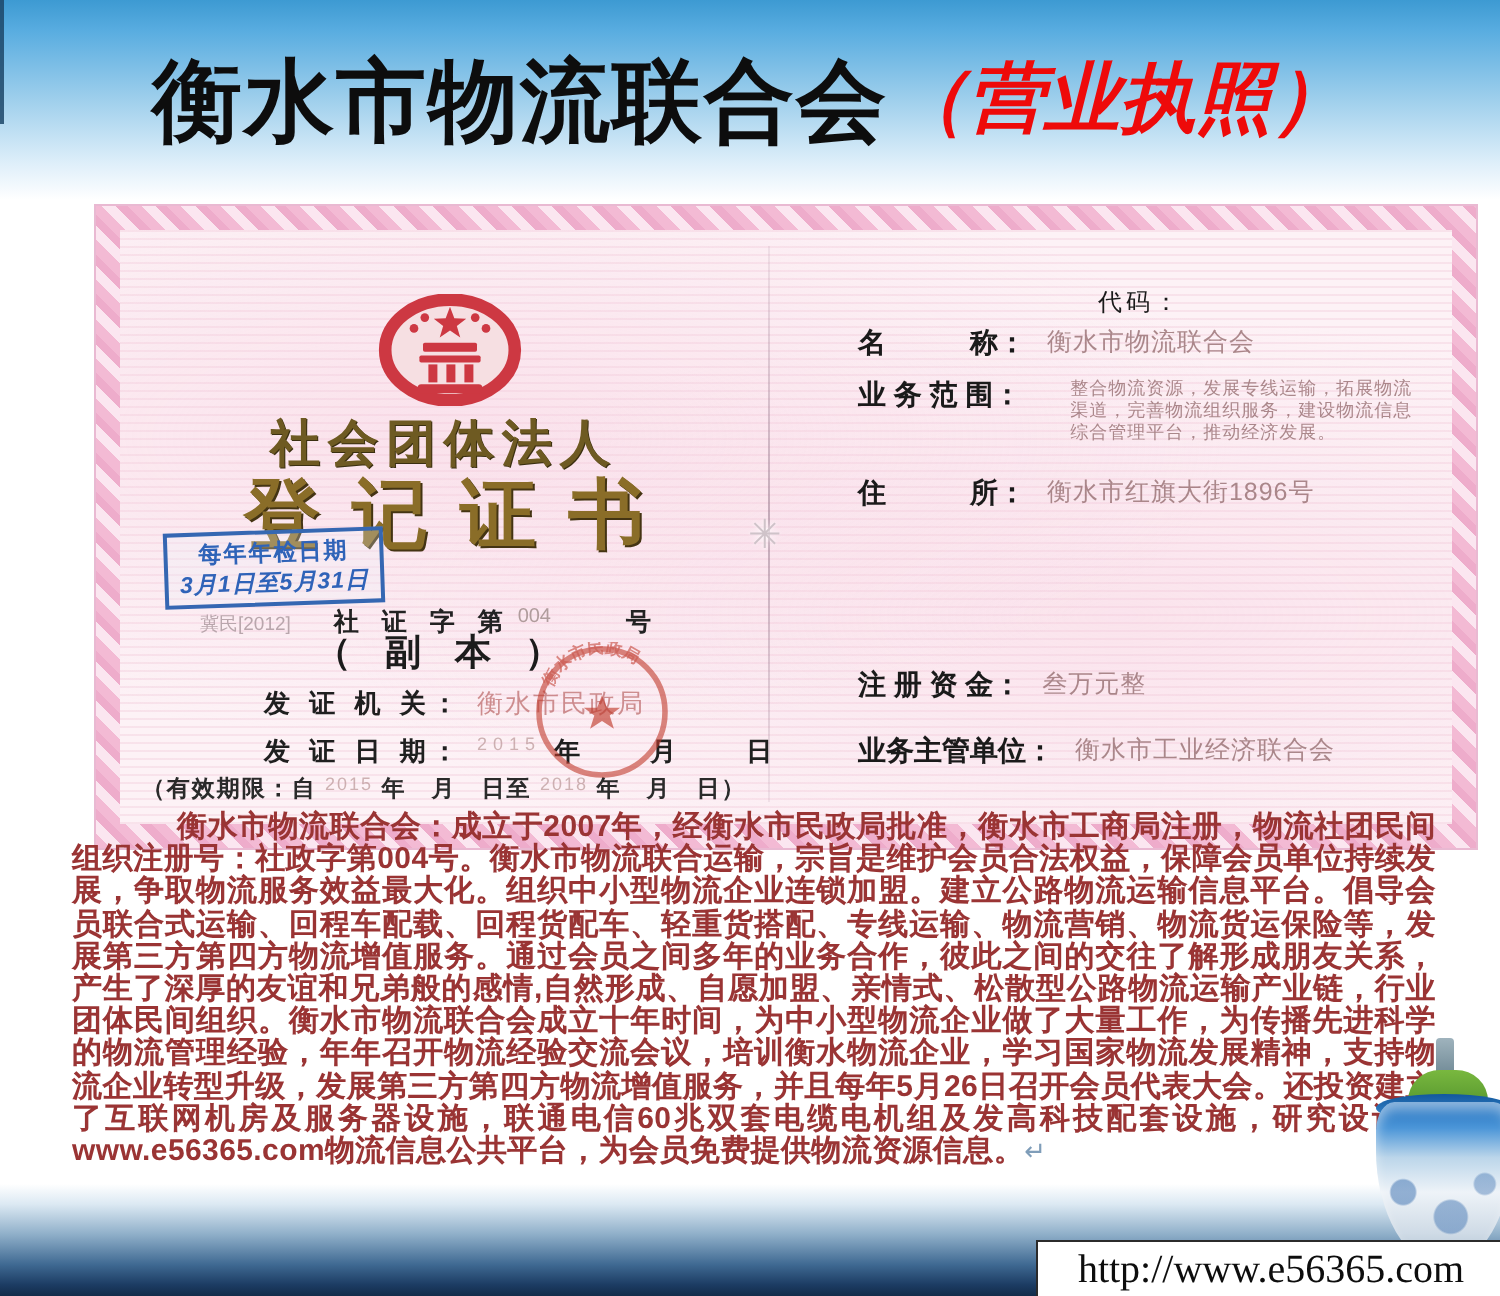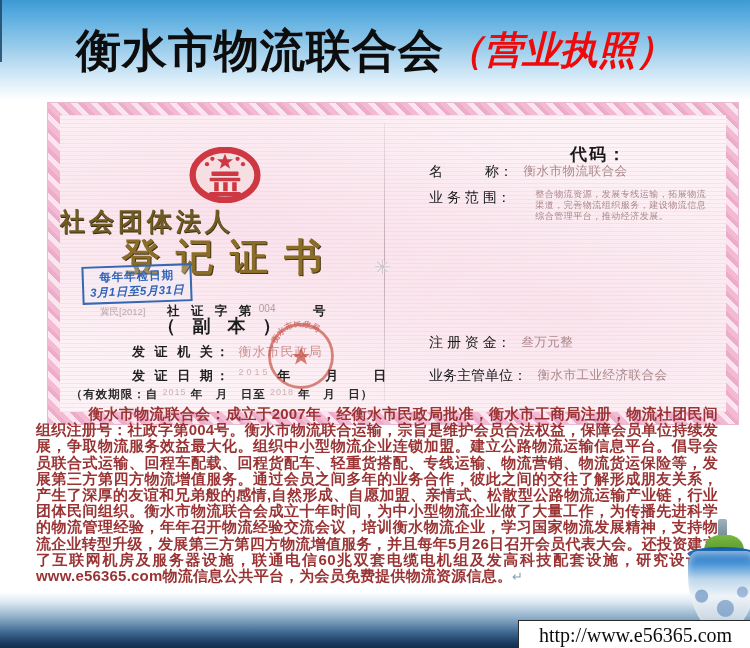--- a/index.html
+++ b/index.html
@@ -25,21 +25,21 @@
       radial-gradient(ellipse at 25% 35%,rgba(246,205,222,.45),transparent 55%),
       radial-gradient(ellipse at 75% 65%,rgba(246,205,222,.40),transparent 55%),
       repeating-linear-gradient(0deg,rgba(236,190,208,.30) 0 1px,transparent 1px 4px),
       #fdf2f6;
     box-shadow:0 0 0 1px #e9b9d2;
   }
   .cert-inner{position:absolute;inset:0;}
   .fold-line{position:absolute;left:324px;top:8px;width:1px;height:278px;background:linear-gradient(180deg,rgba(170,140,160,.15),rgba(150,120,140,.55),rgba(170,140,160,.15));}
   .sparkle{position:absolute;left:314px;top:140px;font-size:20px;color:#cfc3c9;text-shadow:0 0 2px #fff;}
   .emblem{position:absolute;left:129px;top:32px;width:72px;height:56px;}
-  .org-type{position:absolute;left:0;top:90px;width:324px;text-align:left;font-size:25px;font-weight:800;color:#6e5a22;letter-spacing:4px;text-shadow:.5px .5px 0 #3a2f10;}
+  .org-type{position:absolute;left:0;top:90px;width:324px;text-align:center;font-size:25px;font-weight:800;color:#6e5a22;letter-spacing:4px;text-shadow:.5px .5px 0 #3a2f10;}
   .cert-title{position:absolute;left:0;top:117px;width:324px;text-align:center;font-size:38px;font-weight:800;color:#8a6d28;letter-spacing:16px;text-indent:16px;text-shadow:1px 1px 0 #443413;}
   .copy-label{position:absolute;left:0;top:163px;width:324px;text-align:center;font-size:18px;font-weight:700;color:#1c1c1c;letter-spacing:6px;margin-top:36px;}
   .blue-stamp{
     position:absolute;left:22px;top:150px;width:100px;padding:2px 3px;
     border:2px solid #3567b2;transform:rotate(-2deg);color:#2f63b8;text-align:center;
     background:rgba(235,242,252,.25);
   }
   .blue-stamp .l1{font-size:11.5px;font-weight:700;letter-spacing:1px;}
   .blue-stamp .l2{font-size:11.5px;font-weight:700;font-style:italic;letter-spacing:.5px;}
   .certno-row{position:absolute;left:40px;top:188px;width:300px;font-size:12.5px;color:#222;}
@@ -48,23 +48,23 @@
   .certno-value{color:#b09c9c;font-size:10px;vertical-align:top;}
   .certno-suffix{font-weight:700;margin-left:34px;}
   .issuer-row,.date-row{position:absolute;left:72px;font-size:13px;color:#1f1f1f;font-weight:700;letter-spacing:3px;}
   .issuer-row{top:228px;}
   .date-row{top:252px;}
   .faint-red{color:rgba(190,110,110,.75);font-weight:400;letter-spacing:1px;}
   .faint-year{color:rgba(185,150,150,.7);font-size:9px;vertical-align:top;font-weight:400;margin-top:39px;}
   .validity-row{position:absolute;left:0;top:272px;width:324px;text-align:center;font-size:11.5px;color:#2a2a2a;font-weight:700;letter-spacing:1px;}
   .seal{position:absolute;left:206px;top:206px;width:70px;height:70px;opacity:.8;}
   
-  .code-label{position:absolute;left:510px;top:28px;font-size:17px;font-weight:700;color:#1a1a1a;letter-spacing:2px;}
+  .code-label{position:absolute;left:489px;top:28px;font-size:12px;font-weight:400;color:#1a1a1a;letter-spacing:2px;}
   .field-row{position:absolute;left:369px;width:288px;}
-  .field-label{display:inline-block;font-size:14px;font-weight:400;color:#1a1a1a;vertical-align:top;}
+  .field-label{display:inline-block;font-size:14px;font-weight:700;color:#1a1a1a;vertical-align:top;}
   .field-value{display:inline-block;font-size:12.5px;color:rgba(150,110,112,.8);vertical-align:top;margin-left:6px;max-width:160px;letter-spacing:.5px;}
   .field-value.small{font-size:9px;line-height:11px;max-width:172px;margin-left:20px;}
   
   .body-text{
     position:absolute;left:36px;top:406px;width:682px;
     font-size:15px;line-height:16.2px;font-weight:700;color:#9a3434;
     text-align:justify;text-indent:3.5em;letter-spacing:.2px;
   }
   .ret-arrow{color:#7f9db9;font-weight:400;font-size:13px;}
   
@@ -174,20 +174,24 @@
       <div class="code-label">代码：</div>
 
       <div class="field-row" style="top:48px">
         <span class="field-label">名　　　称：</span>
         <span class="field-value">衡水市物流联合会</span>
       </div>
       <div class="field-row" style="top:74px">
         <span class="field-label">业 务 范 围：</span>
         <span class="field-value small">整合物流资源，发展专线运输，拓展物流渠道，完善物流组织服务，建设物流信息综合管理平台，推动经济发展。</span>
       </div>
+      <div class="field-row" style="top:123px">
+        <span class="field-label">住　　　所：</span>
+        <span class="field-value">衡水市红旗大街1896号</span>
+      </div>
       <div class="field-row" style="top:252px">
         <span class="field-label">业务主管单位：</span>
         <span class="field-value">衡水市工业经济联合会</span>
       </div>
       <div class="field-row" style="top:219px">
         <span class="field-label">注 册 资 金：</span>
         <span class="field-value">叁万元整</span>
       </div>
     </div>
   </div>

